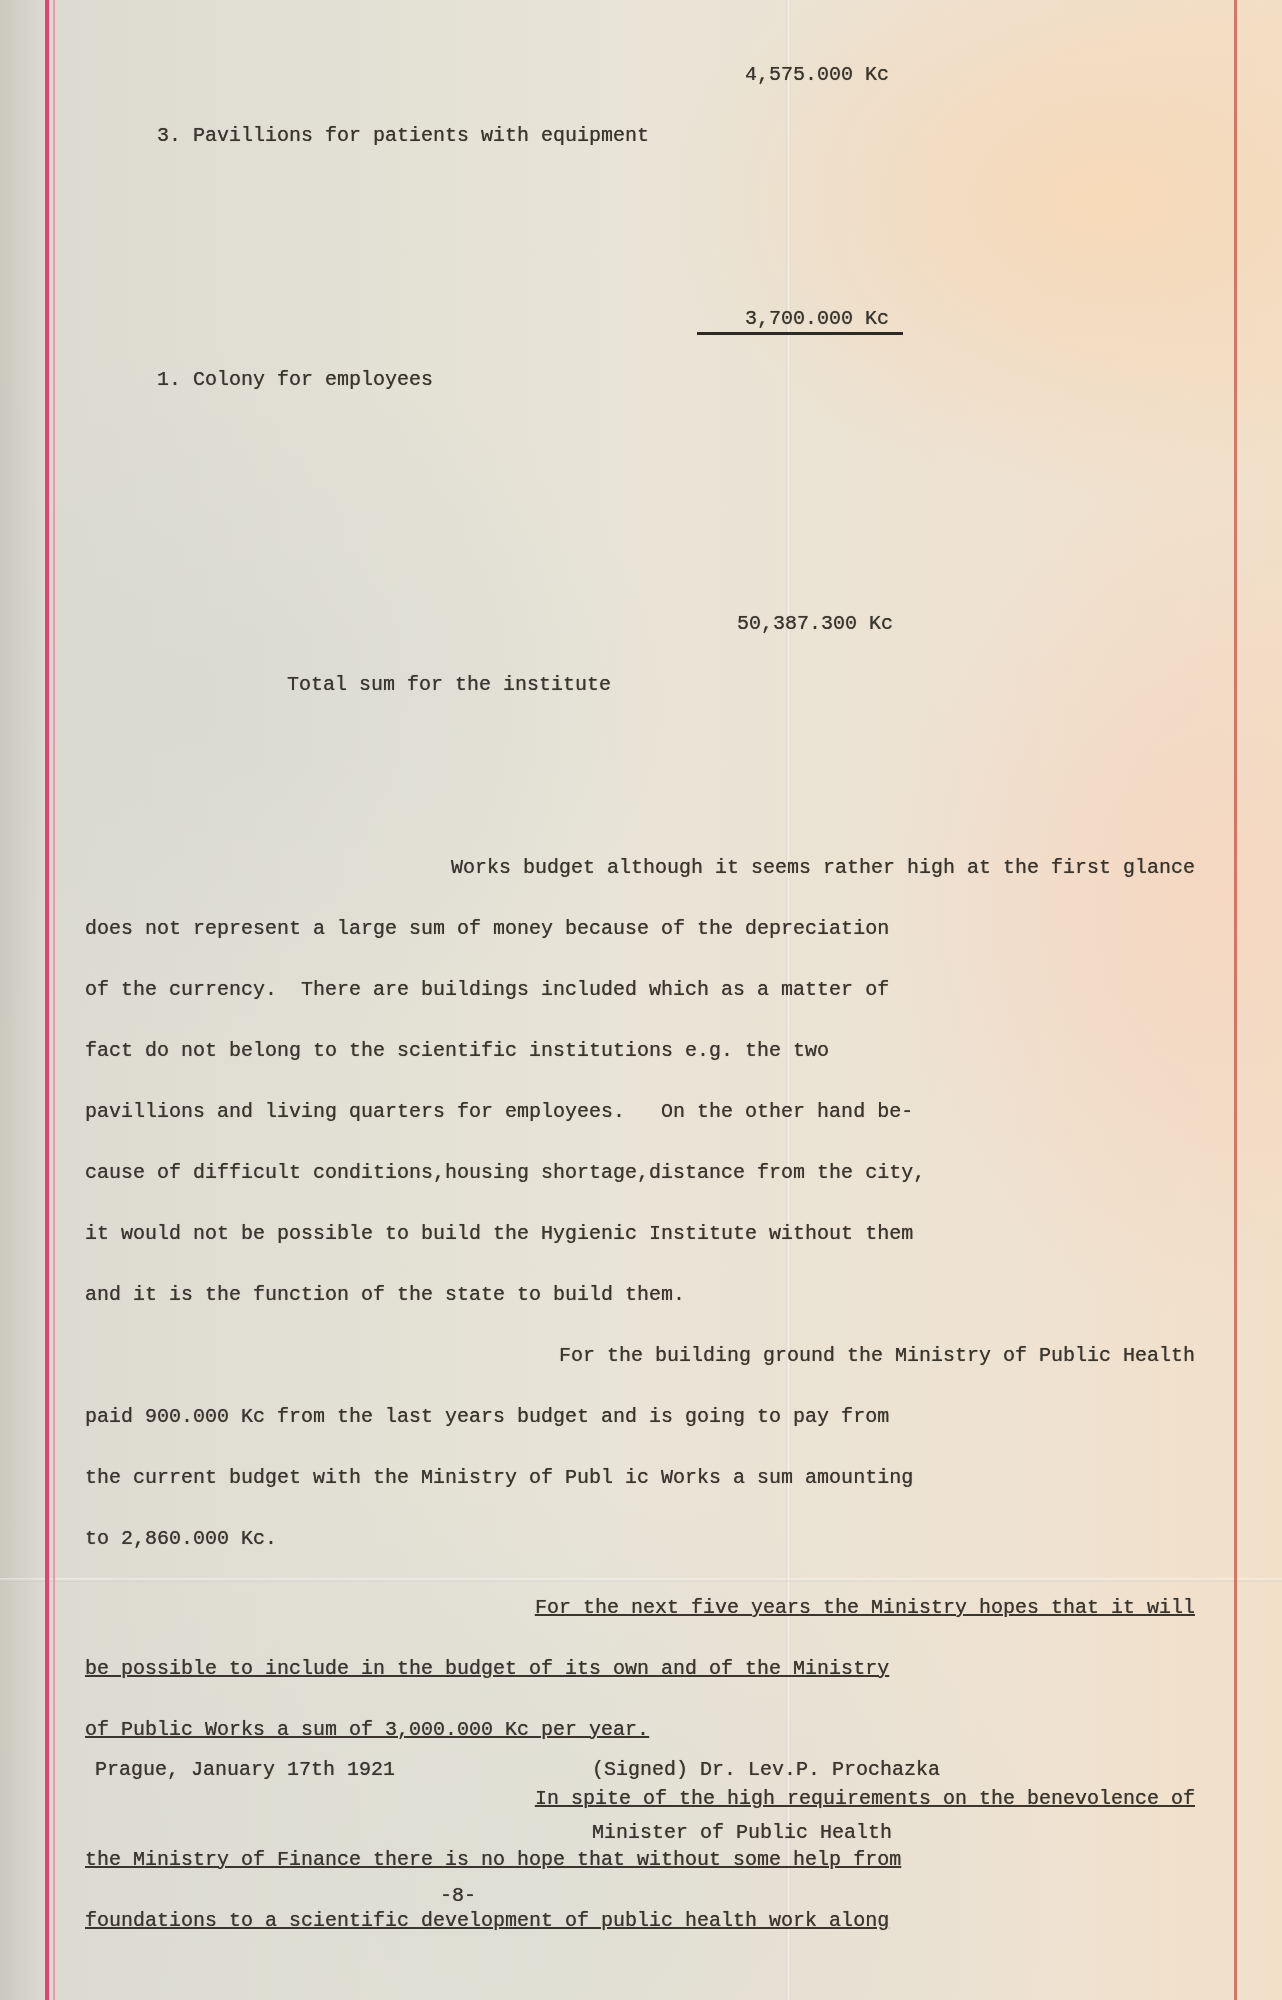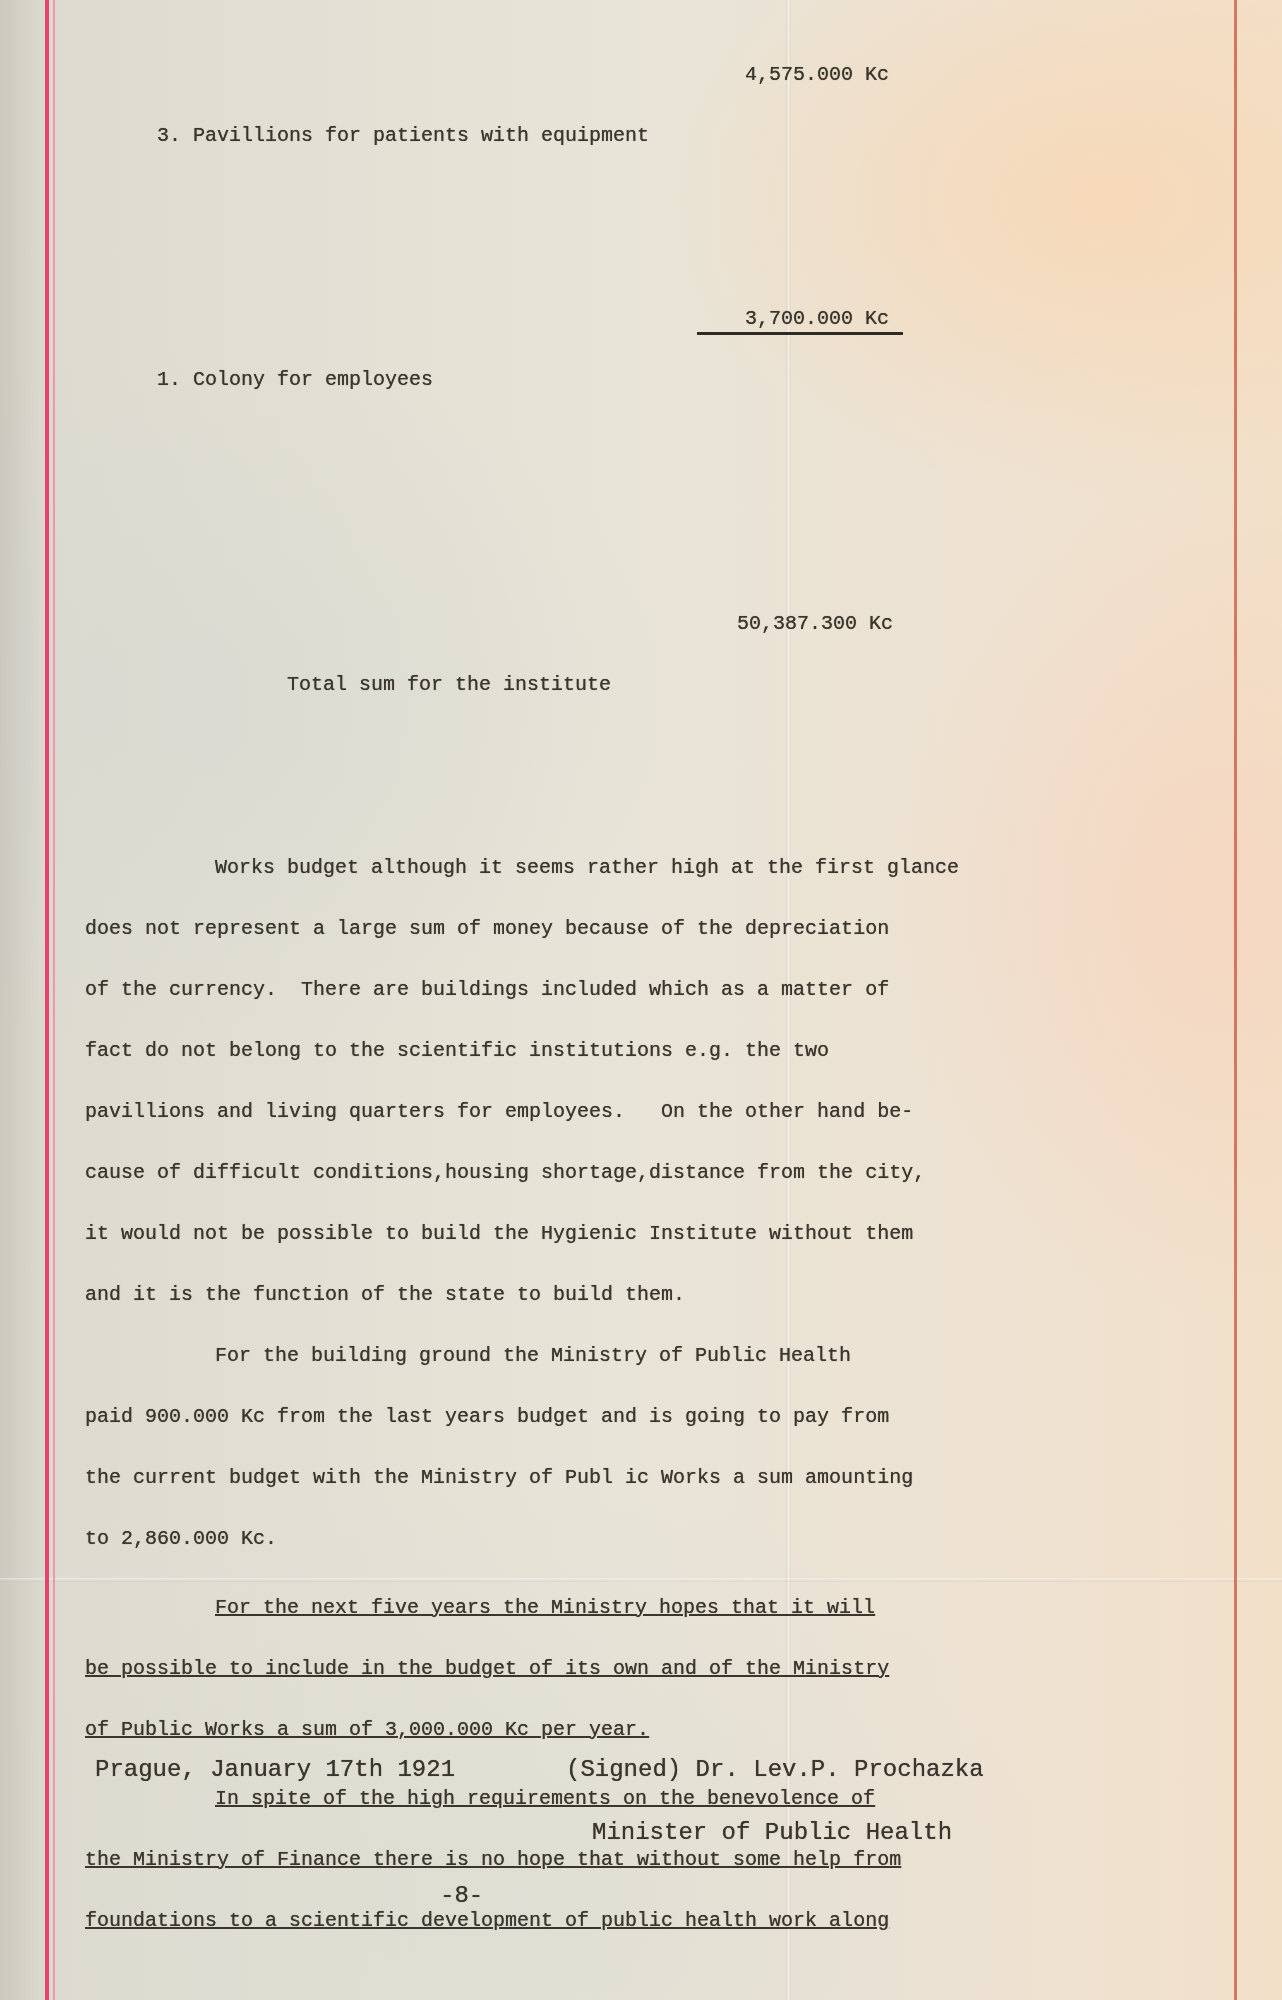--- a/index.html
+++ b/index.html
@@ -26,26 +26,26 @@
   .content{
     position:absolute;left:85px;top:44px;width:1110px;
     font-size:20px;line-height:61px;
     text-shadow:0 0 .7px rgba(48,44,36,.85);
   }
   .budget-row{position:relative;white-space:pre;}
   .amount{position:absolute;top:0;left:628px;white-space:pre;margin-left:32px;}
   .amount.total-pos{left:620px;text-align:center;}
   .sum-rule{position:absolute;left:612px;top:44px;width:206px;height:3px;background:#2e2b25;}
   .line{white-space:pre;}
-  .indent{padding-left:130px;}
+  .indent{padding-left:130px;text-align:right;}
   .mt-sm{margin-top:8px;text-decoration:underline;}
-  .footer-item{position:absolute;font-size:24px;line-height:28px;white-space:pre;
+  .footer-item{position:absolute;font-size:20px;line-height:28px;white-space:pre;
     text-shadow:0 0 .7px rgba(48,44,36,.85);}
   .place-date{left:95px;top:1756px;}
-  .signed{left:566px;top:1756px;}
+  .signed{left:592px;top:1756px;}
   .signed-title{left:592px;top:1819px;}
   .page-number{left:440px;top:1882px;}
 </style>
 </head>
 <body>
 
 <div class="page">
   <div class="edge-shade"></div>
   <div class="crease-v"></div>
   <div class="crease-h"></div>

